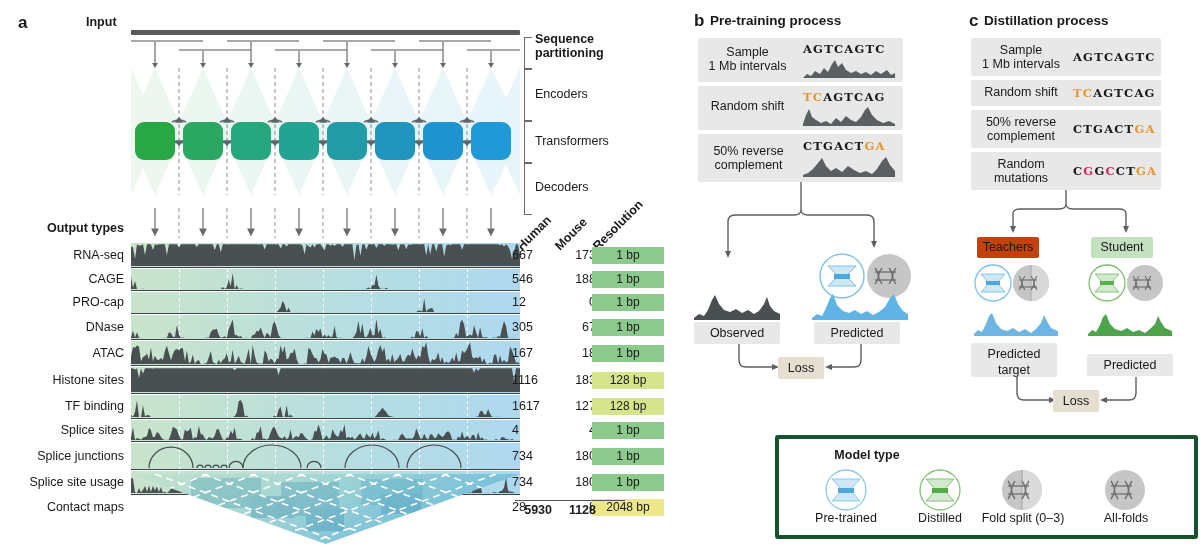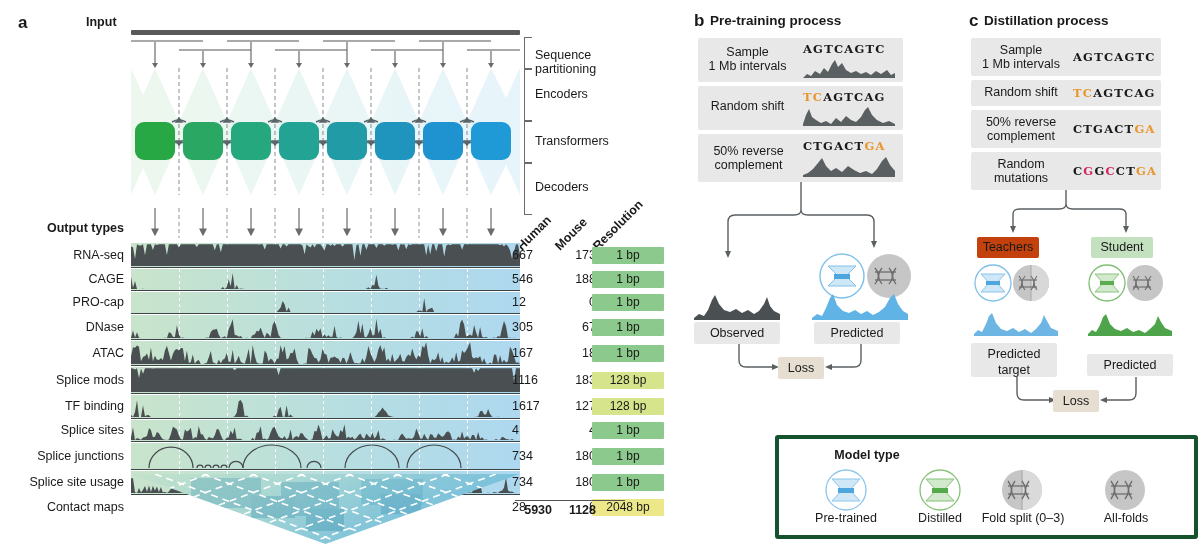--- a/index.html
+++ b/index.html
@@ -181,21 +181,21 @@
       <div class="devbox" style="left: 100px; top: 0px; background: rgb(37, 168, 126);"></div>
       <div class="devbox" style="left: 148px; top: 0px; background: rgb(35, 163, 148);"></div>
       <div class="devbox" style="left: 196px; top: 0px; background: rgb(33, 155, 166);"></div>
       <div class="devbox" style="left: 244px; top: 0px; background: rgb(31, 149, 189);"></div>
       <div class="devbox" style="left: 292px; top: 0px; background: rgb(31, 147, 207);"></div>
       <div class="devbox" style="left: 340px; top: 0px; background: rgb(31, 154, 214);"></div>
     </div>
 
 
   <div class="abs brace" style="left:524px;top:37px;height:30px;"></div>
-  <div class="abs lbl" style="left:535px;top:48px;white-space:pre-line;">Sequence
+  <div class="abs lbl" style="left:535px;top:32px;white-space:pre-line;font-weight:bold;">Sequence
 partitioning</div>
 
   <div class="abs brace" style="left:524px;top:69px;height:50px;"></div>
   <div class="abs lbl" style="left:535px;top:87px;">Encoders</div>
 
   <div class="abs brace" style="left:524px;top:121px;height:40px;"></div>
   <div class="abs lbl" style="left:535px;top:134px;">Transformers</div>
 
   <div class="abs brace" style="left:524px;top:163px;height:50px;"></div>
   <div class="abs lbl" style="left:535px;top:180px;">Decoders</div>
@@ -319,21 +319,21 @@
         <div class="dashcol" style="left: 288px;"></div>
         <div class="dashcol" style="left: 336px;"></div>
         <svg class="trk-svg" viewBox="0 0 389 25" preserveAspectRatio="none">
           <path d="M0,23 L0.0,15.2 L2.0,6.3 L4.0,6.8 L6.0,4.5 L8.0,5.7 L10.0,20.2 L12.0,16.1 L14.0,15.1 L16.0,12.4 L18.0,18.8 L19.9,6.6 L21.9,20.2 L23.9,14.7 L25.9,18.6 L27.9,19.1 L29.9,17.1 L31.9,19.0 L33.9,9.8 L35.9,4.8 L37.9,12.1 L39.9,19.5 L41.9,12.9 L43.9,9.1 L45.9,8.0 L47.9,9.6 L49.9,7.0 L51.9,7.3 L53.9,20.0 L55.9,9.6 L57.9,22.1 L59.8,21.1 L61.8,13.6 L63.8,22.8 L65.8,20.1 L67.8,19.0 L69.8,23.0 L71.8,23.0 L73.8,22.4 L75.8,21.7 L77.8,16.3 L79.8,10.0 L81.8,21.0 L83.8,22.2 L85.8,22.9 L87.8,18.8 L89.8,22.3 L91.8,18.7 L93.8,17.5 L95.8,11.8 L97.7,21.1 L99.7,20.5 L101.7,8.7 L103.7,22.6 L105.7,19.4 L107.7,14.8 L109.7,20.8 L111.7,21.9 L113.7,22.7 L115.7,16.3 L117.7,7.7 L119.7,22.9 L121.7,4.1 L123.7,14.8 L125.7,21.5 L127.7,22.6 L129.7,22.8 L131.7,22.6 L133.7,9.5 L135.7,12.6 L137.6,20.4 L139.6,17.4 L141.6,19.0 L143.6,22.5 L145.6,18.1 L147.6,17.4 L149.6,4.3 L151.6,11.5 L153.6,5.1 L155.6,18.5 L157.6,17.2 L159.6,11.8 L161.6,12.2 L163.6,7.5 L165.6,17.9 L167.6,22.8 L169.6,22.9 L171.6,22.9 L173.6,22.6 L175.5,22.8 L177.5,6.7 L179.5,8.6 L181.5,13.3 L183.5,17.1 L185.5,17.2 L187.5,21.5 L189.5,18.3 L191.5,7.7 L193.5,13.0 L195.5,13.6 L197.5,21.7 L199.5,16.7 L201.5,16.4 L203.5,15.4 L205.5,17.1 L207.5,17.8 L209.5,21.7 L211.5,16.8 L213.5,17.3 L215.4,22.4 L217.4,18.1 L219.4,11.1 L221.4,17.7 L223.4,22.2 L225.4,21.9 L227.4,22.5 L229.4,22.3 L231.4,17.2 L233.4,21.6 L235.4,15.5 L237.4,5.0 L239.4,12.1 L241.4,16.7 L243.4,21.1 L245.4,16.8 L247.4,8.5 L249.4,3.9 L251.4,11.1 L253.3,6.3 L255.3,20.0 L257.3,17.4 L259.3,21.3 L261.3,12.7 L263.3,21.0 L265.3,19.1 L267.3,17.1 L269.3,12.7 L271.3,20.0 L273.3,20.8 L275.3,15.9 L277.3,13.5 L279.3,15.2 L281.3,7.6 L283.3,14.6 L285.3,18.6 L287.3,14.2 L289.3,16.6 L291.3,4.7 L293.2,7.1 L295.2,1.2 L297.2,14.4 L299.2,22.4 L301.2,18.0 L303.2,19.2 L305.2,17.4 L307.2,11.2 L309.2,21.1 L311.2,16.0 L313.2,22.6 L315.2,20.6 L317.2,22.0 L319.2,20.7 L321.2,16.3 L323.2,20.8 L325.2,11.3 L327.2,20.7 L329.2,19.5 L331.1,9.2 L333.1,12.1 L335.1,9.7 L337.1,5.6 L339.1,1.2 L341.1,16.0 L343.1,17.6 L345.1,16.3 L347.1,17.3 L349.1,15.1 L351.1,21.5 L353.1,17.2 L355.1,22.5 L357.1,23.0 L359.1,21.4 L361.1,22.9 L363.1,13.6 L365.1,13.7 L367.1,22.5 L369.1,14.2 L371.0,21.8 L373.0,18.8 L375.0,21.5 L377.0,20.3 L379.0,5.7 L381.0,9.3 L383.0,14.9 L385.0,21.8 L387.0,21.2 L389.0,23.0 L389,23 Z" fill="#4a4f52"></path>
         </svg>
         <div class="trk-base"></div>
       </div>
       <div class="numH" style="left: 512px; top: 345.5px;">167</div>
       <div class="numM" style="left: 560px; top: 345.5px;">18</div>
       <div class="res" style="top: 344.5px; background: rgb(140, 201, 140);">1 bp</div>
-      <div class="rowlabel" style="left: 4px; top: 372.5px;">Splice mods</div>
+      <div class="rowlabel" style="left: 4px; top: 372.5px;">Histone sites</div>
       <div class="trk-row" style="top: 367px; height: 27px;">
         <div class="trk-bg"></div>
         <div class="dashcol" style="left: 48px;"></div>
         <div class="dashcol" style="left: 96px;"></div>
         <div class="dashcol" style="left: 144px;"></div>
         <div class="dashcol" style="left: 192px;"></div>
         <div class="dashcol" style="left: 240px;"></div>
         <div class="dashcol" style="left: 288px;"></div>
         <div class="dashcol" style="left: 336px;"></div>
         <svg class="trk-svg" viewBox="0 0 389 27" preserveAspectRatio="none">

